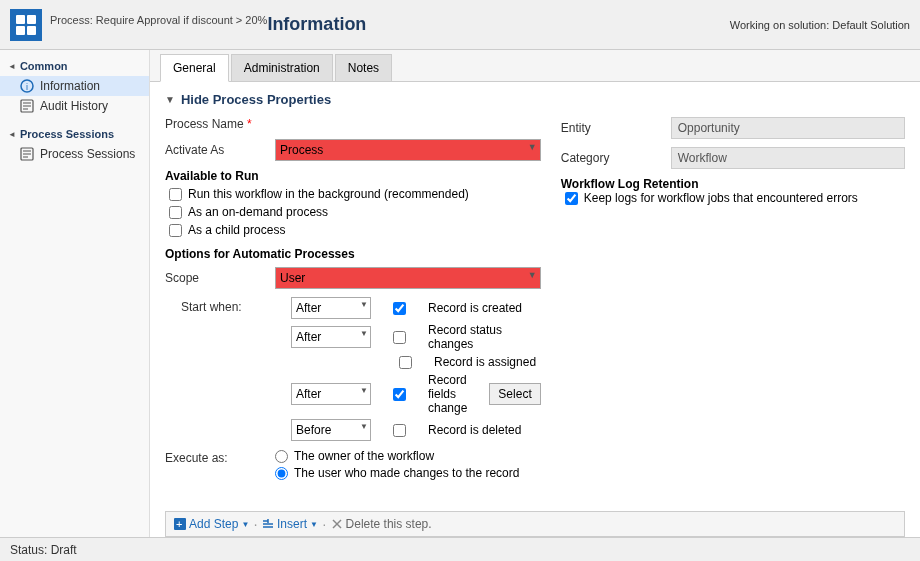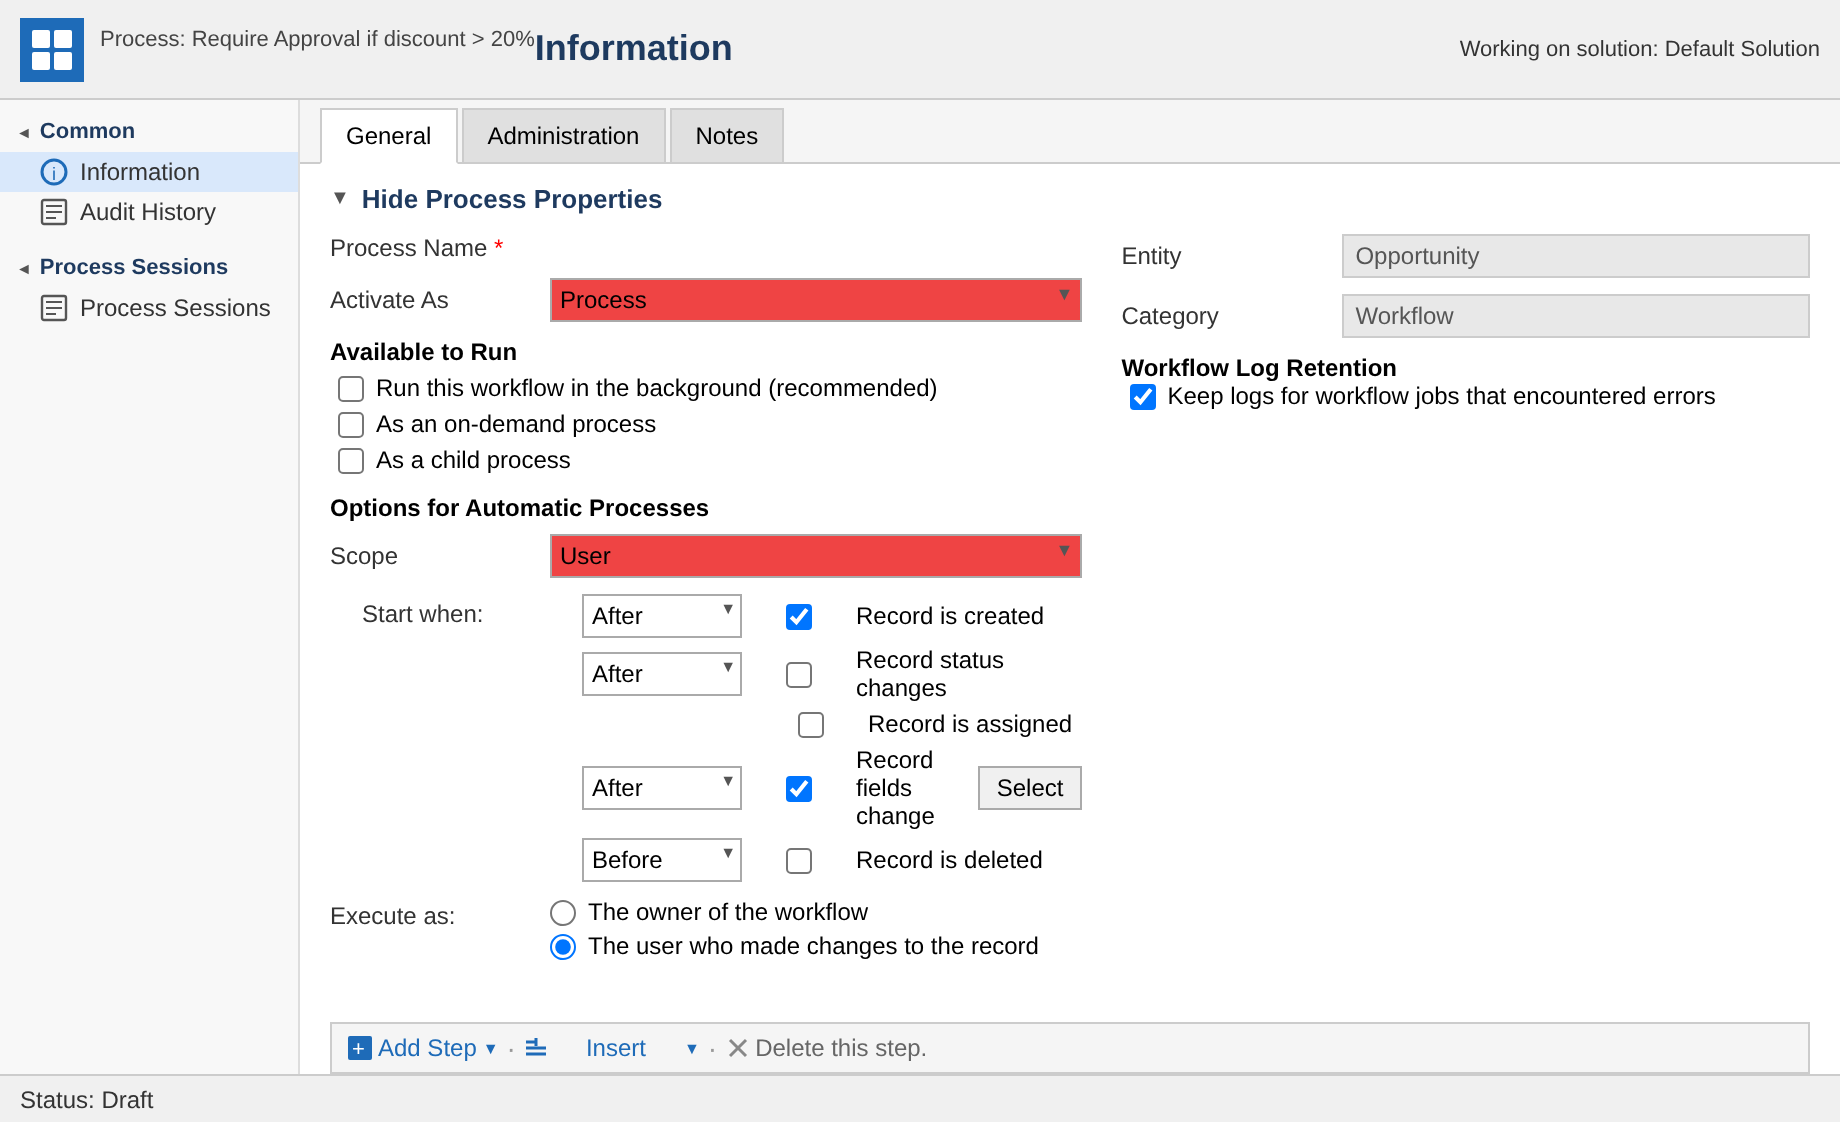--- a/index.html
+++ b/index.html
@@ -310,21 +310,21 @@
       <div class="step-toolbar">
         <span style="color:#1e6bb8; cursor:pointer; font-size:12px; display:flex; align-items:center; gap:3px;">
           <svg width="12" height="12" viewBox="0 0 12 12">
               <rect x="0" y="0" width="12" height="12" fill="#1e6bb8" rx="1"></rect>
               <text x="2" y="10" font-size="11" fill="white">+</text>
             </svg>
           <span>Add Step</span>
           <span style="font-size:8px;">▼</span>
         </span>
         <span class="step-toolbar-sep">·</span>
-        <span style="color:#1e6bb8; cursor:pointer; font-size:12px; display:flex; align-items:center; gap:19px;">
+        <span style="color:#1e6bb8; cursor:pointer; font-size:12px; display:flex; align-items:center; gap:3px;">
           <svg width="12" height="12" viewBox="0 0 12 12">
               <path d="M1 3 L6 3 M6 1 L6 5 M1 6 L11 6 M1 9 L11 9" stroke="#1e6bb8" stroke-width="1.5" fill="none"></path>
             </svg>
           <span>Insert</span>
           <span style="font-size:8px;">▼</span>
         </span>
         <span class="step-toolbar-sep">·</span>
         <span style="color:#666; cursor:pointer; font-size:12px; display:flex; align-items:center; gap:3px;">
           <svg width="12" height="12" viewBox="0 0 12 12">
               <line x1="2" y1="2" x2="10" y2="10" stroke="#888" stroke-width="1.5"></line>

